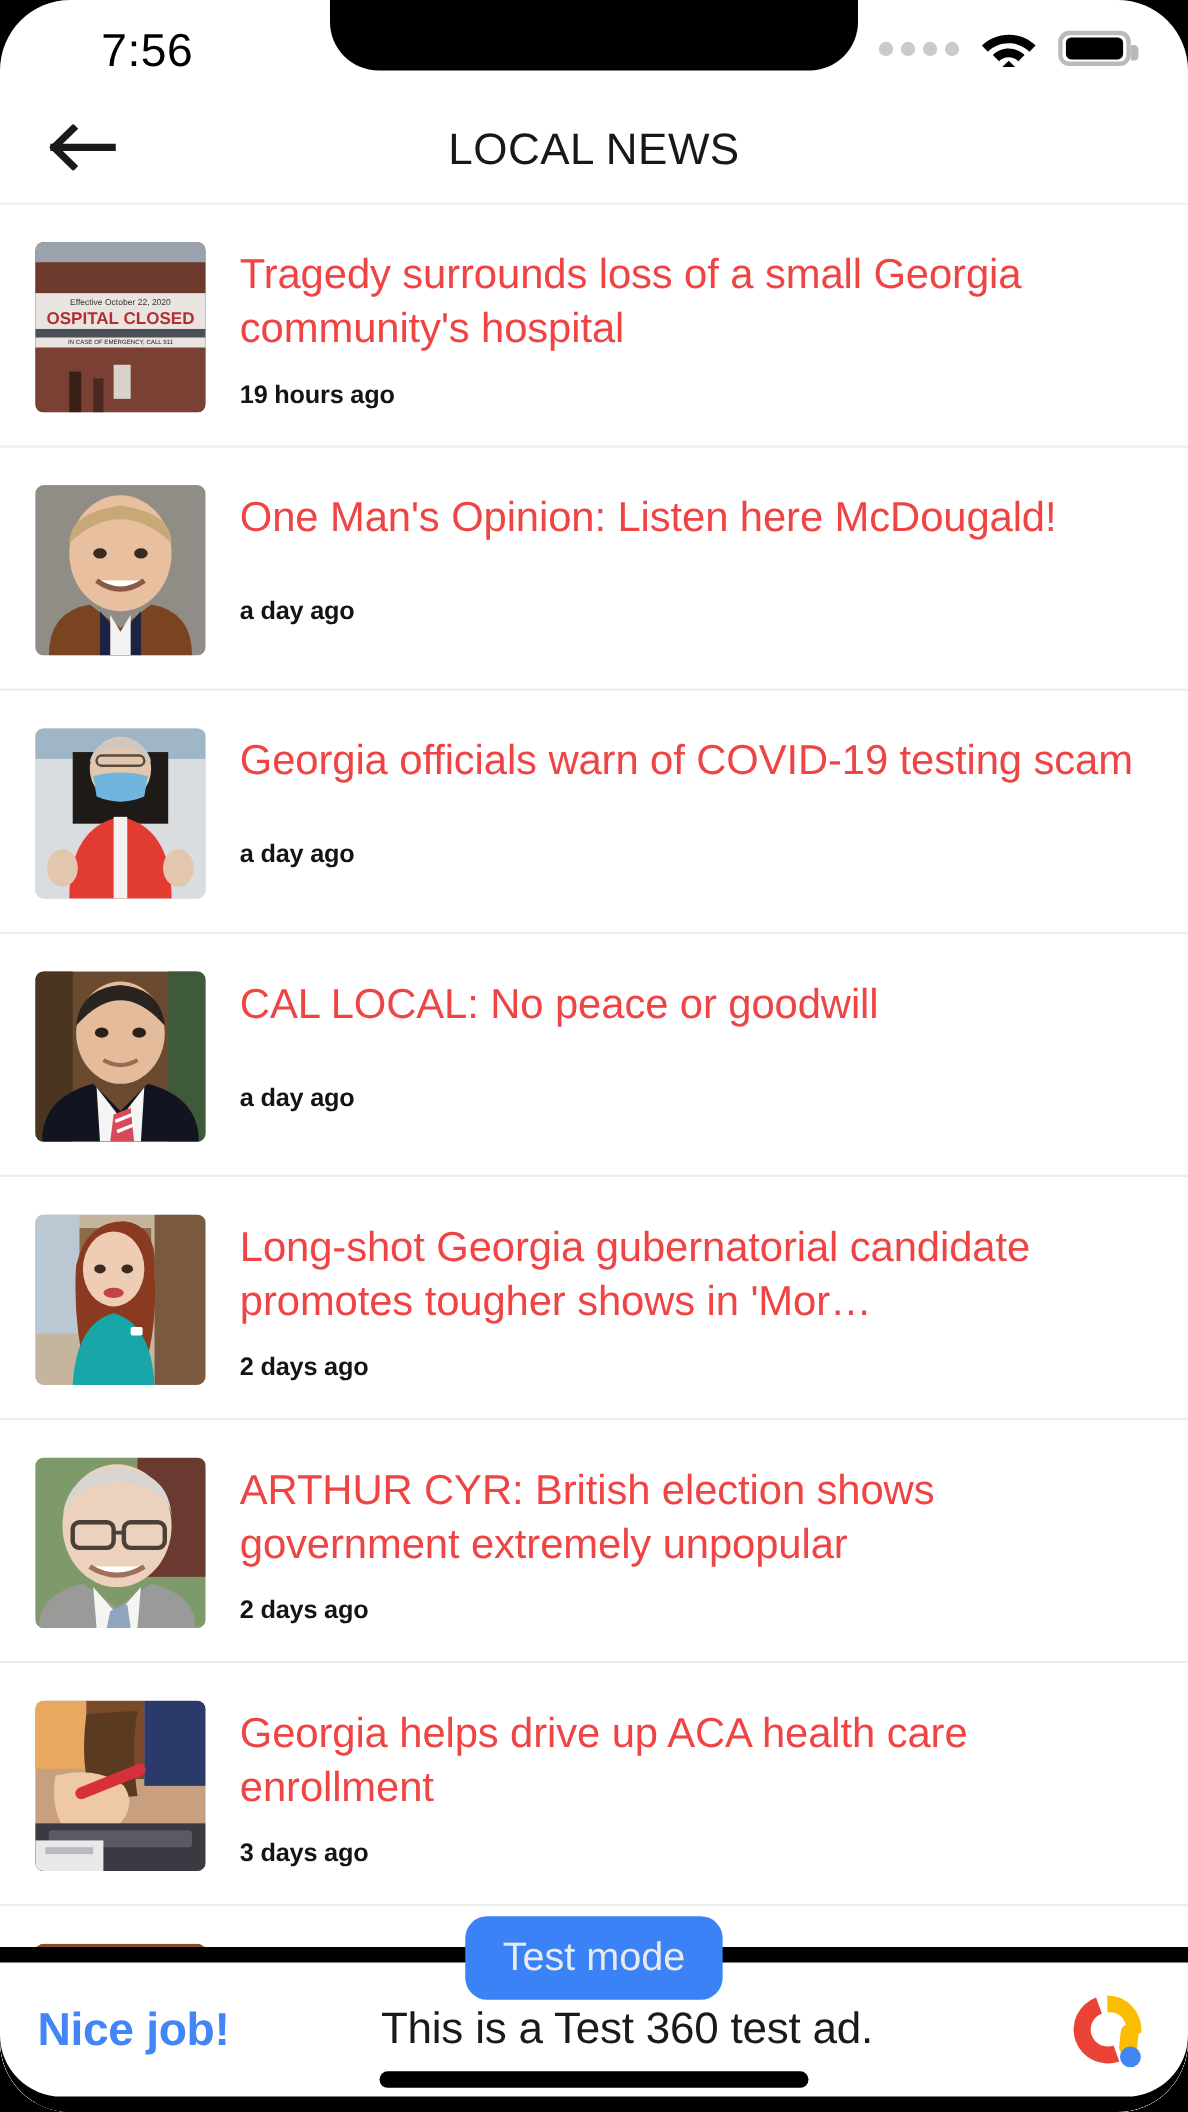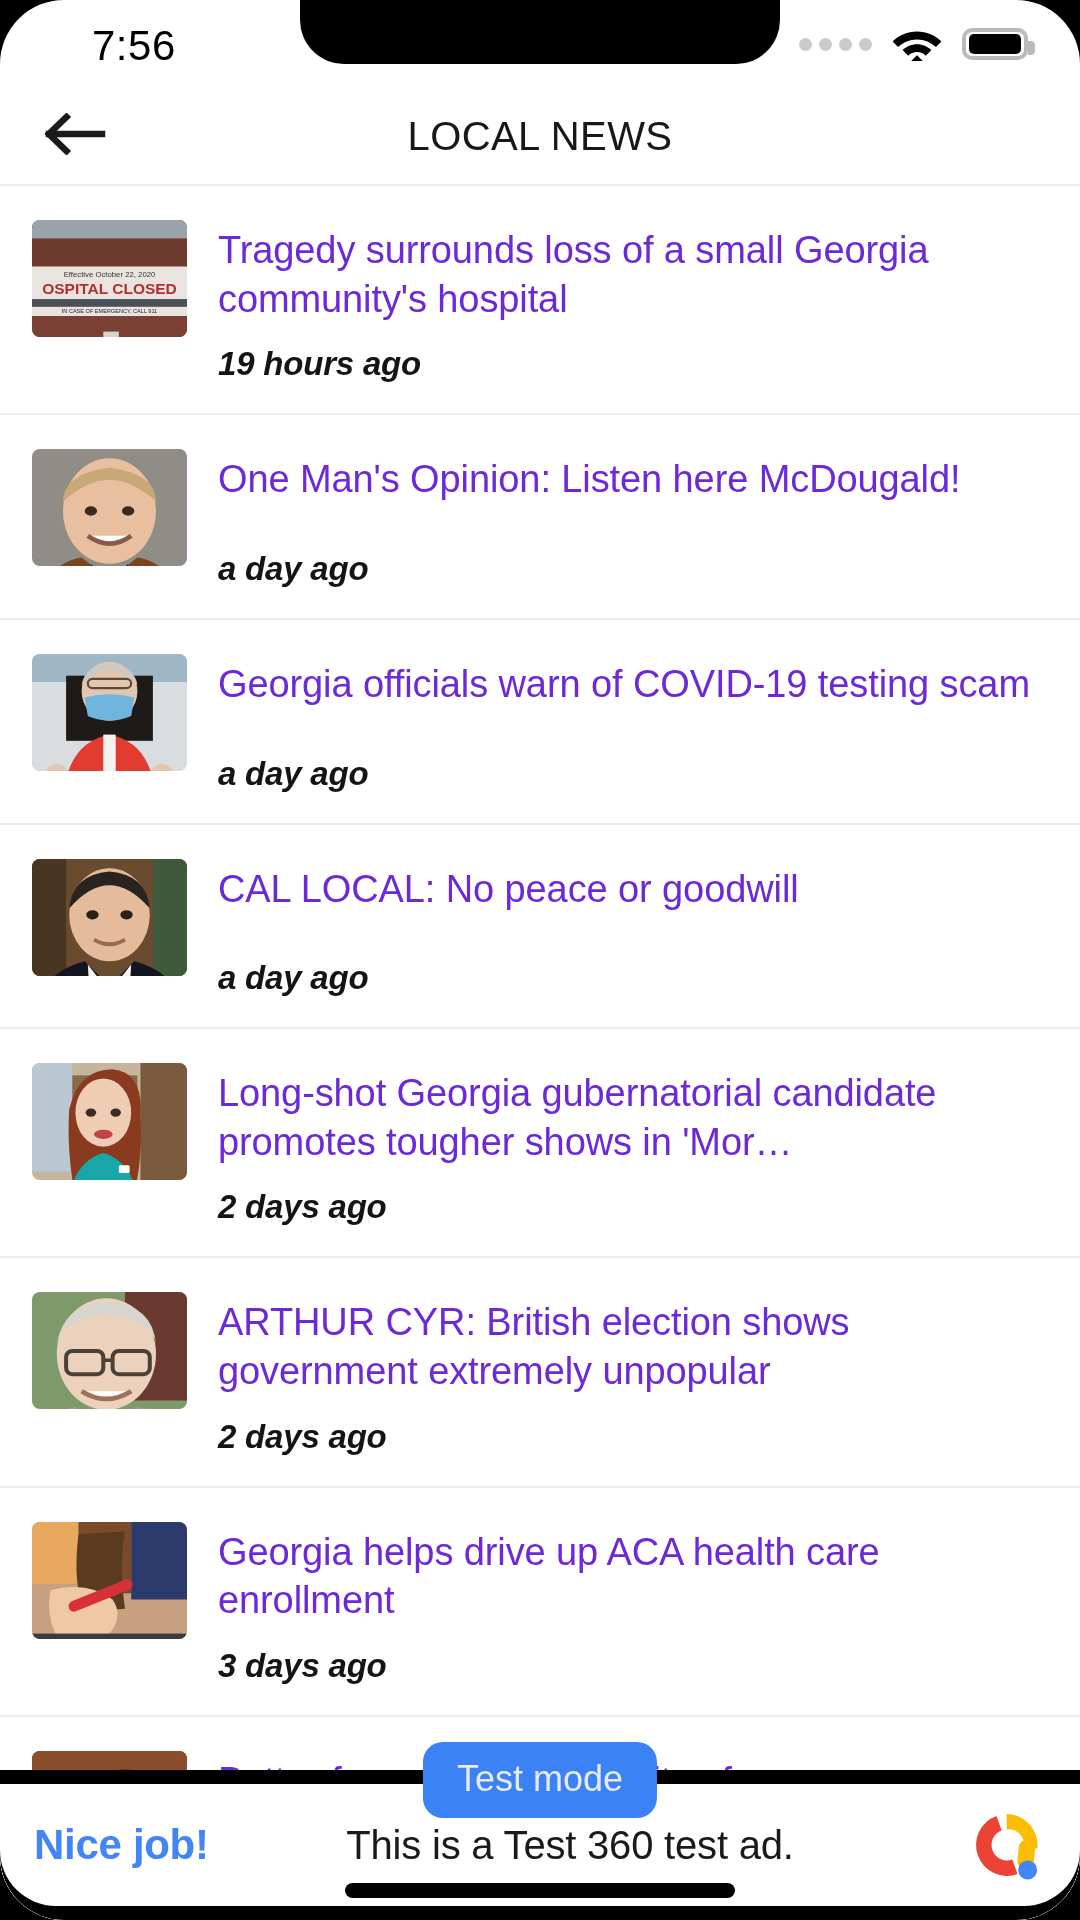--- a/index.html
+++ b/index.html
@@ -99,44 +99,43 @@
   .row {
     position:relative;
     display:flex;
     padding:34px 32px 30px 32px;
     border-top:2px solid #eceded;
     background:#fff;
   }
   .row:first-child { border-top:2px solid #eceded; }
   .thumb {
     flex:0 0 155px;
-    width:155px; height:117px;
+    width:155px; height:155px;
     border-radius:8px;
     overflow:hidden;
     background:#ddd;
     position:relative;
   }
   .thumb svg { display:block; width:155px; height:155px; }
   .row-body {
     flex:1 1 auto;
     padding-left:31px;
     padding-top:6px;
     min-width:0;
   }
   .title {
     font-size:38px;
     line-height:1.28;
-    color:#6d28d9;
+    color:#ef4444;
     font-weight:400;
     letter-spacing:-0.1px;
   }
   .stamp {
     margin-top:22px;
-    font-size:33px;
-    font-style:italic;
+    font-size:23px;
     font-weight:700;
     color:#141414;
     letter-spacing:-0.2px;
   }
   .row.tall .stamp { margin-top:46px; }
   .row.clipped { overflow:hidden; }
   
   .adwrap {
     position:absolute; left:0; bottom:0;
     width:1080px; height:150px;

